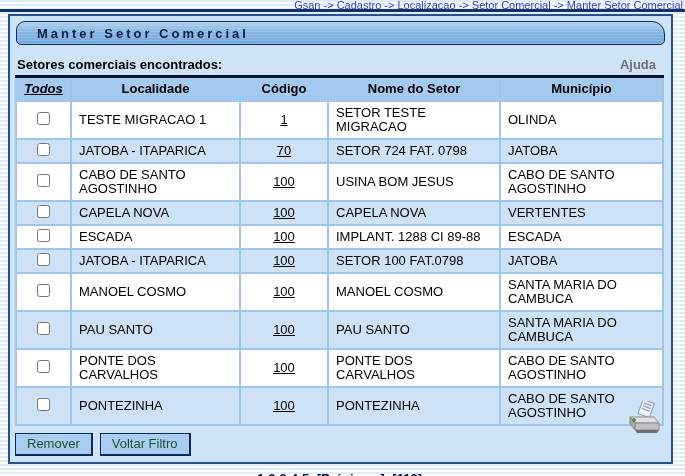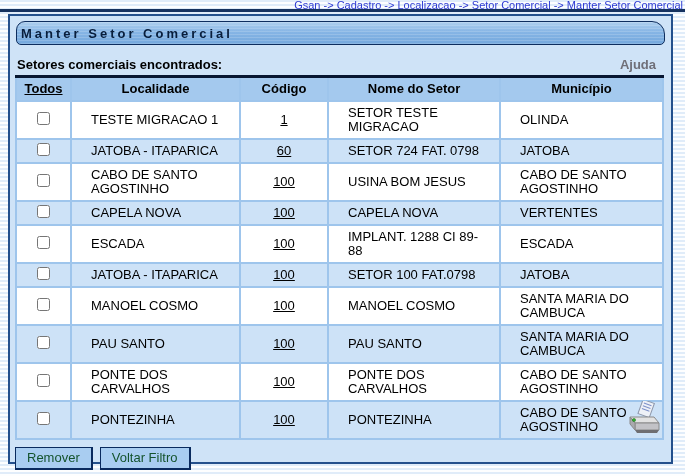--- a/index.html
+++ b/index.html
@@ -26,21 +26,21 @@
     padding:0 5px;
   }
   .title-bar {
     margin:5px 1px 0 1px; height:24px;
     background:
       repeating-linear-gradient(180deg, rgba(255,255,255,0.16) 0px, rgba(255,255,255,0.16) 1px, rgba(0,0,0,0) 1px, rgba(0,0,0,0) 3px),
       linear-gradient(180deg,#aecfee 0%, #86b5e5 45%, #74a8dd 100%);
     border:1px solid #0d2d5e;
     border-radius:9px 13px 5px 5px;
     display:flex; align-items:center;
-    padding-left:4px;
+    padding-left:20px;
   }
   .title-bar span {
     font-size:13px; font-weight:bold; letter-spacing:3px; color:#081e3c;
   }
   .results-row {
     margin:12px 2px 0 2px;
     display:flex; justify-content:space-between; align-items:center;
   }
   .results-label { font-size:13px; font-weight:bold; color:#000; }
   .help-link { font-size:13px; font-weight:bold; color:#6f6f78; cursor:pointer; margin-right:8px; }
@@ -55,26 +55,26 @@
   th, td { border:2px solid #9ec5ec; vertical-align:middle; }
   thead th {
     background:#a4c9ee; font-weight:bold; color:#000;
     padding:4px 2px; text-align:center; font-size:13px;
   }
   .col-todos     { width:55px; }
   .col-localidade{ width:169px; }
   .col-codigo    { width:88px; }
   .col-nome      { width:172px; }
   .col-municipio { width:163px; }
-  tbody td { padding:4px 19px; }
+  tbody td { padding:4px 7px; }
   tbody td.col-todos { text-align:center; padding:3px 0; }
   tbody td.col-codigo { text-align:center; }
   tbody tr.odd  td { background:#ffffff; }
   tbody tr.even td { background:#cde2f7; }
-  a.select-all { color:#000; text-decoration:underline; cursor:pointer; }
+  a.select-all { color:#000; text-decoration:underline; cursor:pointer;font-style:italic; }
   a.codigo-link { color:#000; text-decoration:underline; cursor:pointer; }
   input[type=checkbox]{ width:13px; height:13px; accent-color:#b9b9b9; }
   .buttons-row { margin-top:7px; display:flex; gap:7px; }
   .btn {
     font-family:"Liberation Sans", sans-serif;
     font-size:13px; color:#14532d;
     background:#a9cdf1;
     border:1px solid #0a2a5e;
     border-right-width:2px; border-bottom-width:2px;
     padding:2px 11px 3px 11px;
@@ -129,21 +129,21 @@
         <tr class="odd">
       <td class="col-todos"><input type="checkbox" style=""></td>
       <td class="col-localidade">TESTE MIGRACAO 1</td>
       <td class="col-codigo"><a class="codigo-link">1</a></td>
       <td class="col-nome">SETOR TESTE MIGRACAO</td>
       <td class="col-municipio">OLINDA</td>
     </tr>
         <tr class="even">
       <td class="col-todos"><input type="checkbox" style=""></td>
       <td class="col-localidade">JATOBA - ITAPARICA</td>
-      <td class="col-codigo"><a class="codigo-link">60</a></td>
+      <td class="col-codigo"><a class="codigo-link">70</a></td>
       <td class="col-nome">SETOR 724 FAT. 0798</td>
       <td class="col-municipio">JATOBA</td>
     </tr>
         <tr class="odd">
       <td class="col-todos"><input type="checkbox" style=""></td>
       <td class="col-localidade">CABO DE SANTO AGOSTINHO</td>
       <td class="col-codigo"><a class="codigo-link">100</a></td>
       <td class="col-nome">USINA BOM JESUS</td>
       <td class="col-municipio">CABO DE SANTO AGOSTINHO</td>
     </tr>

